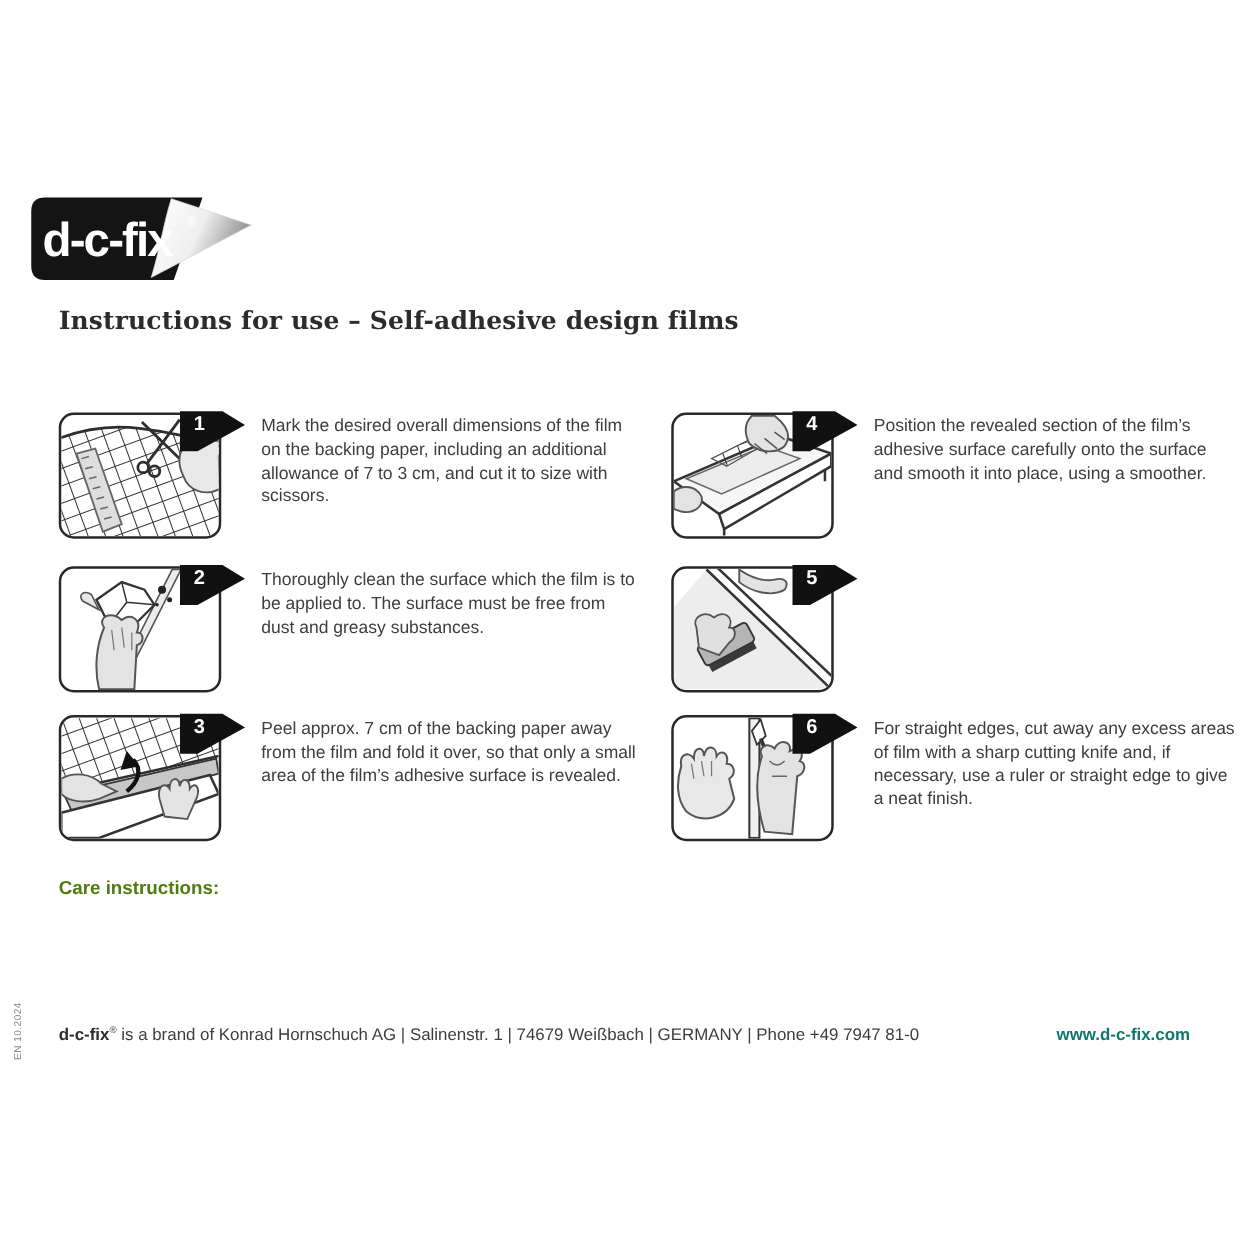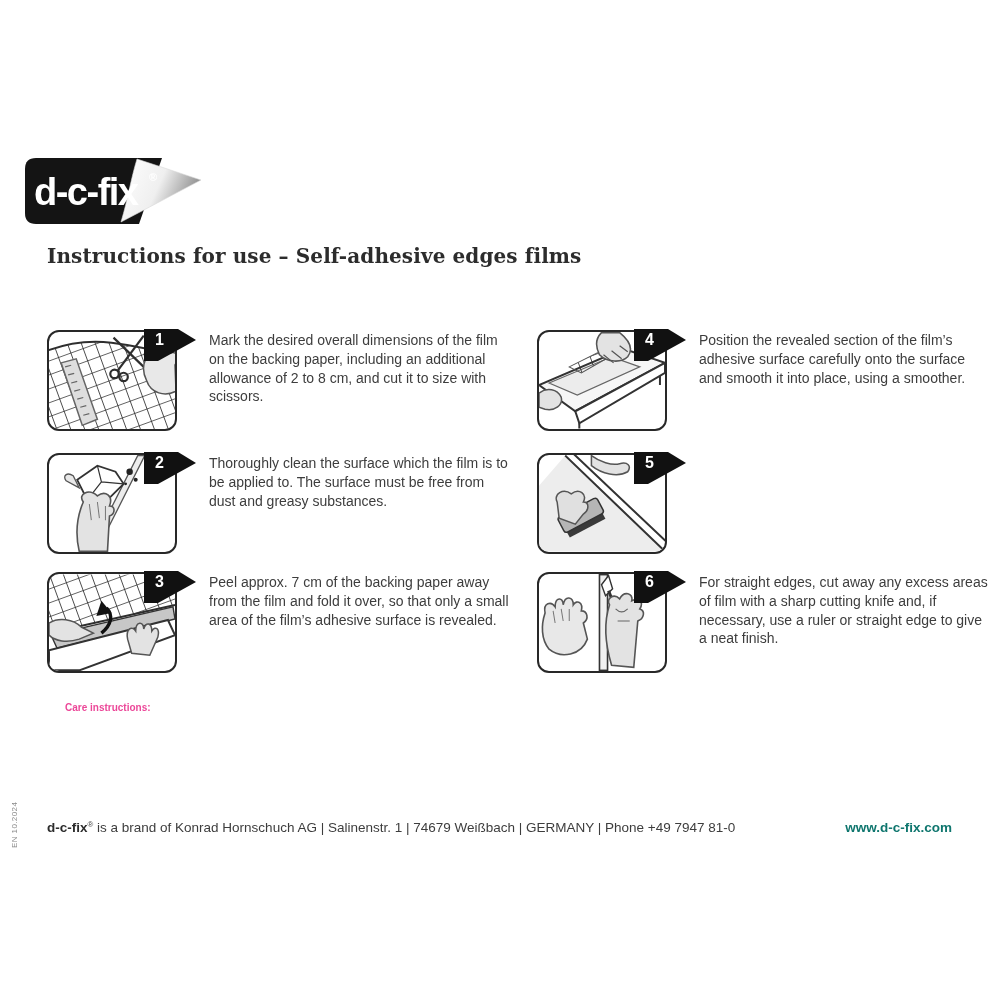--- a/index.html
+++ b/index.html
@@ -37,21 +37,21 @@
   .badge{position:absolute;top:-1px;right:-19px;width:52px;height:32px;}
   .badge svg{position:absolute;inset:0;overflow:visible;}
   .badge .num{
     position:absolute;left:11px;top:1px;color:#fff;font-weight:bold;
     font-size:16px;line-height:1.2;
   }
   .step-text{width:302px;margin:0;padding-top:1px;font-size:14px;line-height:1.34;color:#3d3d3d;}
 
   
   .care{position:absolute;left:47px;top:702px;width:940px;}
-  .care h2{margin:0 0 8px 18px;font-size:10px;color:#ec4899;}
+  .care h2{margin:0 0 8px 0;font-size:15px;color:#4d7c0f;}
   .care p{margin:0;font-size:14.2px;line-height:1.5;}
 
   
   .footer{
     position:absolute;left:47px;right:48px;top:820px;
     display:flex;justify-content:space-between;align-items:baseline;
     font-size:13.5px;color:#3d3d3d;
   }
   .footer .website{font-weight:bold;color:#0f766e;}
   .brand-bold{font-weight:bold;color:#2c2c2c;}
@@ -84,21 +84,21 @@
 
   <div class="logo">
     <svg width="205" height="68" viewBox="0 0 205 68">
       <path d="M11,0 H137 L114,66 H11 Q0,66 0,55 V11 Q0,0 11,0 Z" fill="#141414"></path>
       <path d="M112,1 L176,22 L96,64 C103,41 106,20 112,1 Z" fill="url(#curlgrad)" stroke="#d8d8d8" stroke-width="0.6"></path>
       <text x="9" y="47" font-family="Liberation Sans, sans-serif" font-weight="bold" font-size="38" letter-spacing="-1.5" fill="#ffffff">d-c-fix</text>
       <text x="124" y="23" font-family="Liberation Sans, sans-serif" font-weight="bold" font-size="11" fill="#ffffff">®</text>
     </svg>
   </div>
 
-  <h1 class="title">Instructions for use – Self-adhesive edges films</h1>
+  <h1 class="title">Instructions for use – Self-adhesive design films</h1>
 
   <section class="steps">
 
     <div class="step">
       <div class="figure">
         <div class="figure-frame">
           <svg viewBox="0 0 125 95">
             <path d="M-2,18 Q30,6 62,10 Q95,14 127,24 L127,97 L-2,97 Z" fill="url(#gridpat)"></path>
             <path d="M-2,18 Q30,6 62,10 Q95,14 127,24" fill="none" stroke="#2e2e2e" stroke-width="2"></path>
             <g>
@@ -114,21 +114,21 @@
             <path d="M96,26 C91,18 101,12 107,18 C111,10 121,12 121,20 C127,18 129,26 125,32 L126,58 C115,64 101,60 97,48 C93,40 93,32 96,26 Z" fill="#e8e8e8" stroke="#555" stroke-width="1.5"></path>
           </svg>
         </div>
         <div class="badge">
           <svg viewBox="0 0 52 32">
               <polygon points="0,0 34,0 52,11 14,32 0,32" fill="#111"></polygon>
             </svg>
           <span class="num">1</span>
         </div>
       </div>
-      <p class="step-text">Mark the desired overall dimensions of the film on the backing paper, including an additional allowance of 2 to 8 cm, and cut it to size with scissors.</p>
+      <p class="step-text">Mark the desired overall dimensions of the film on the backing paper, including an additional allowance of 7 to 3 cm, and cut it to size with scissors.</p>
     </div>
 
     <div class="step">
       <div class="figure">
         <div class="figure-frame">
           <svg viewBox="0 0 125 95">
             <polygon points="88,0 95,0 47,95 40,95" fill="#ececec" stroke="#555" stroke-width="1.3"></polygon>
             <path d="M28,24 L48,10 L66,16 L74,28 L60,42 L38,44 Z" fill="#fff" stroke="#333" stroke-width="1.8"></path>
             <path d="M48,10 L52,26 L38,44 M52,26 L74,28" fill="none" stroke="#333" stroke-width="1.2"></path>
             <circle cx="80" cy="16" r="3.2" fill="#222"></circle>

